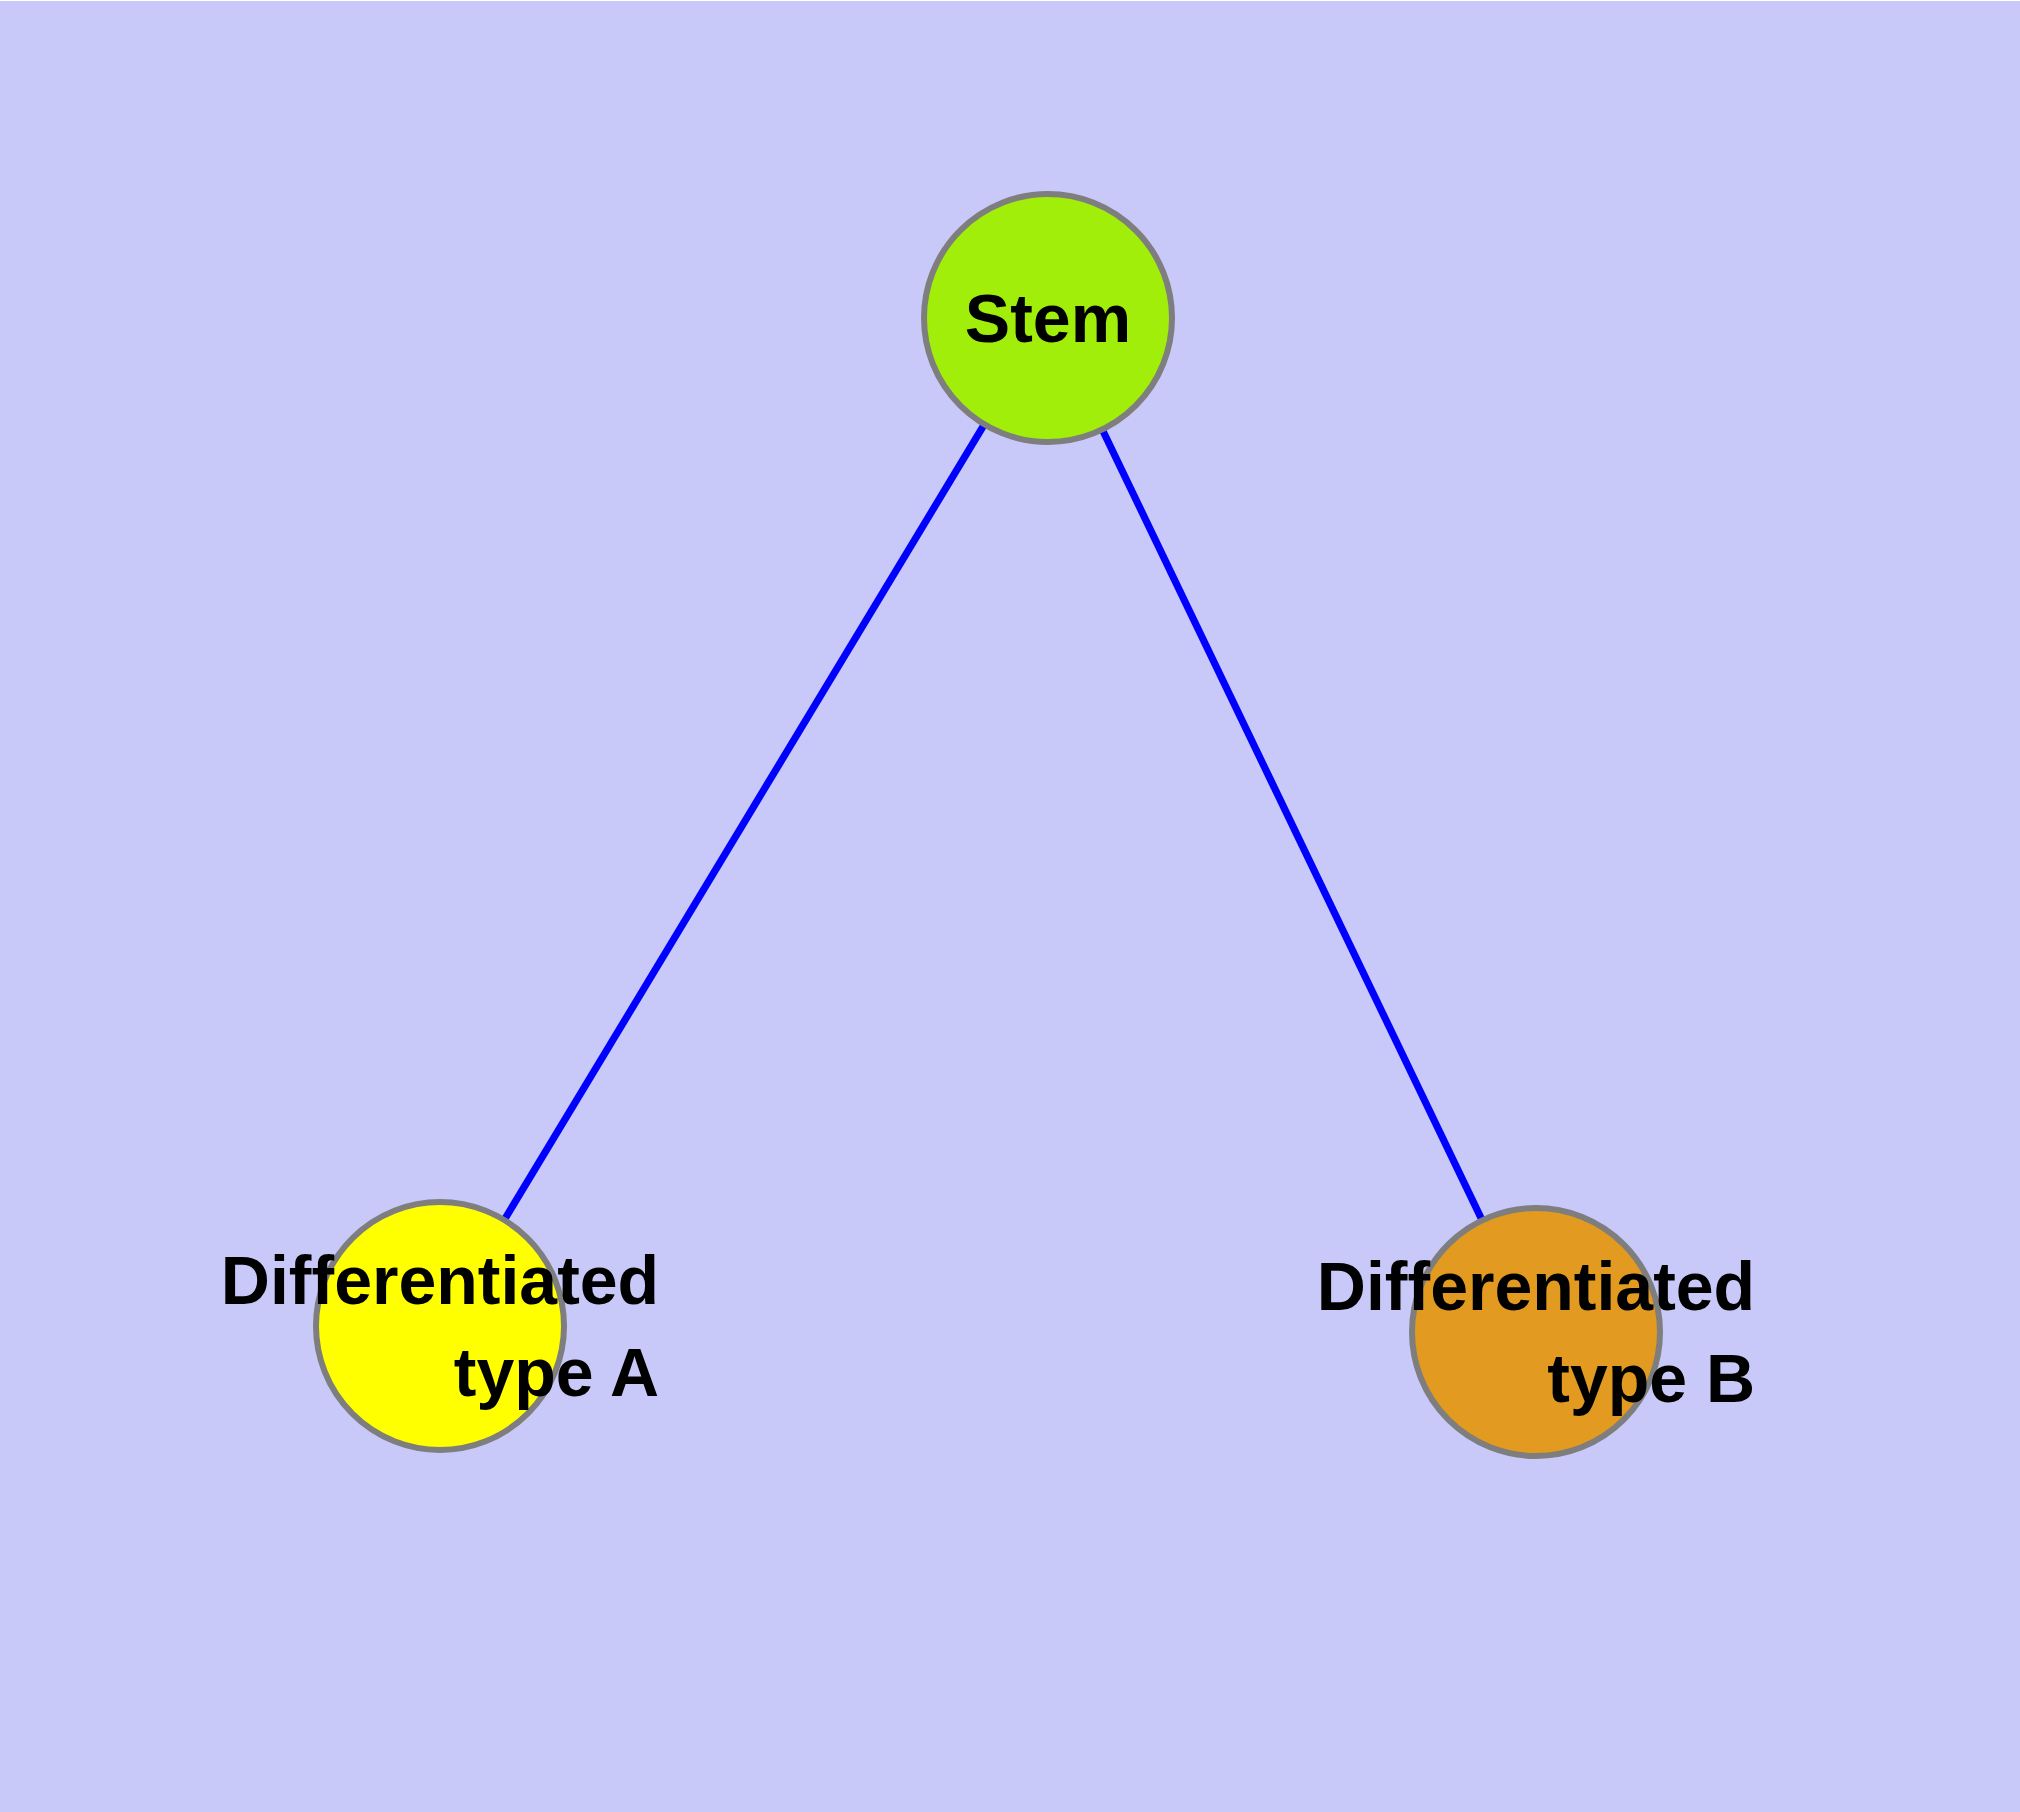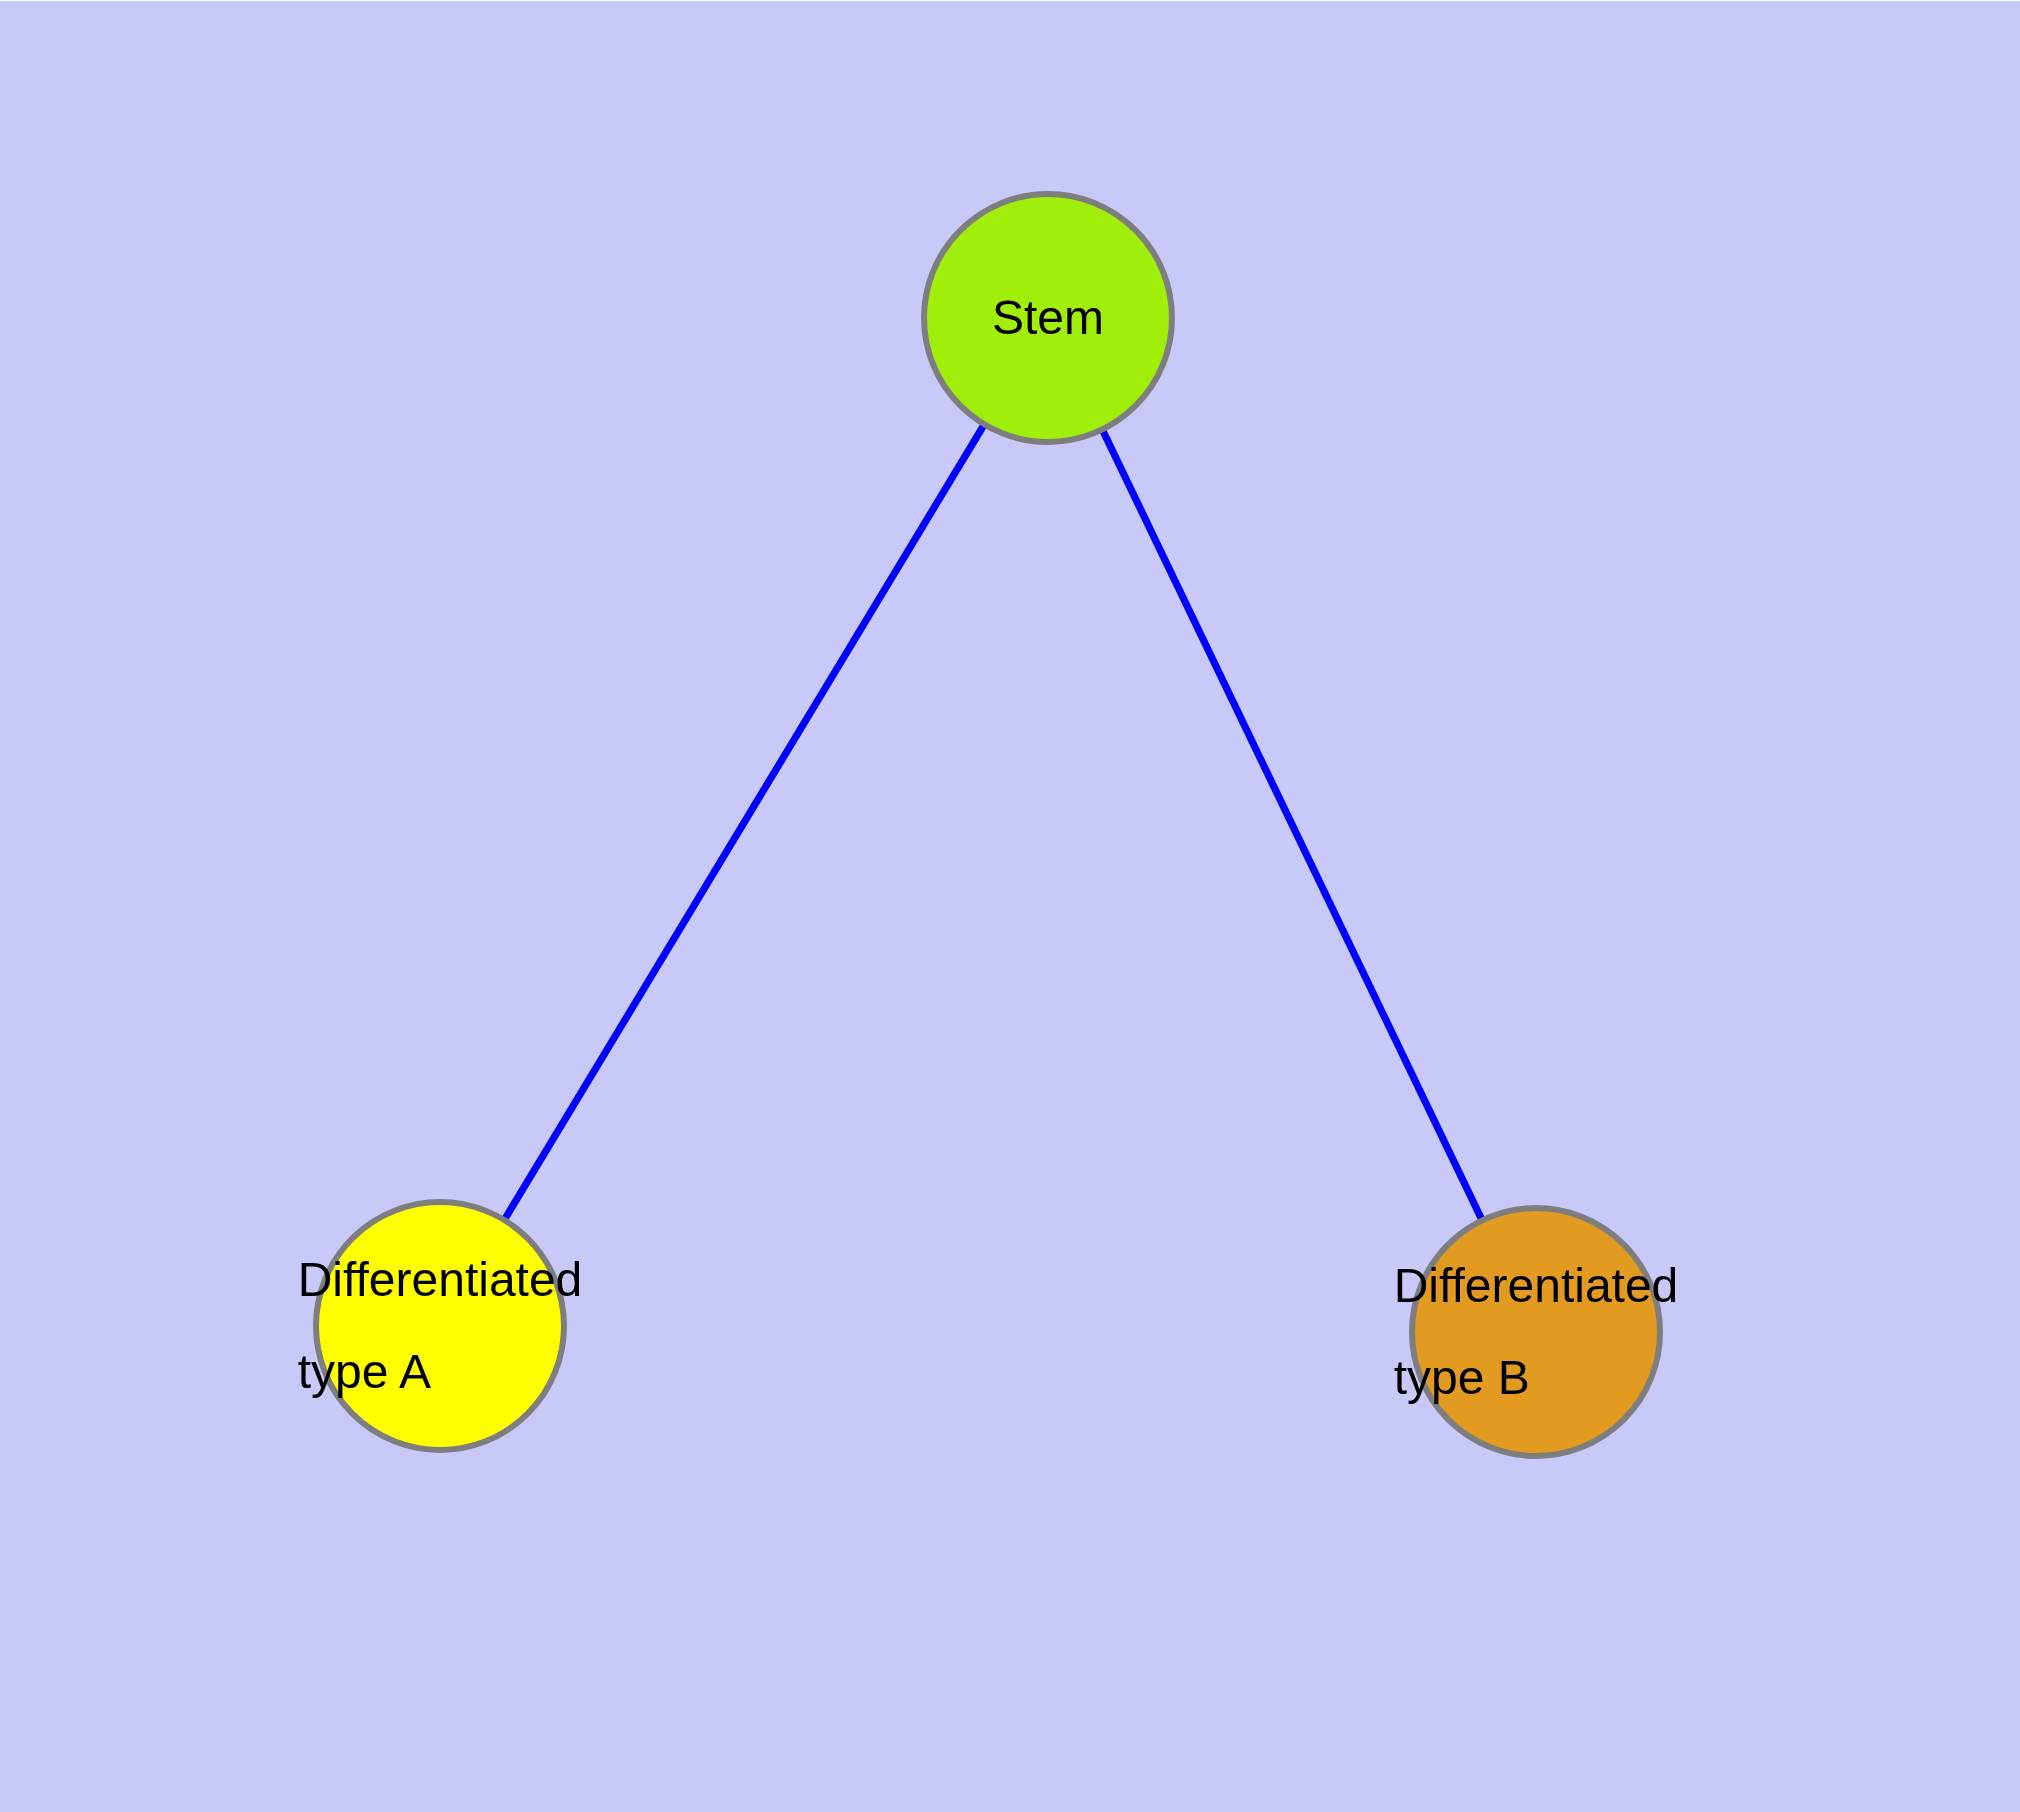--- a/index.html
+++ b/index.html
@@ -46,24 +46,24 @@
   .node-stem   { left: 921px; top: 190px;  background: #A0EE0A; }
   .node-type-a { left: 313px;  top: 1198px; background: #FFFF00; }
   .node-type-b { left: 1409px; top: 1204px; background: #E29A20; }
 
   .node-label {
     position: absolute;
     left: 50%;
     top: 50%;
     transform: translate(-50%, -50%);
     width: max-content;
-    text-align: left;
+    text-align: right;
     white-space: pre-line;
-    font-weight: normal;
-    font-size: 48px;
+    font-weight: bold;
+    font-size: 68px;
     line-height: 92px;
     color: #000000;
     z-index: 3;
   }
 </style>
 </head>
 <body>
 
 <div class="canvas">
 

